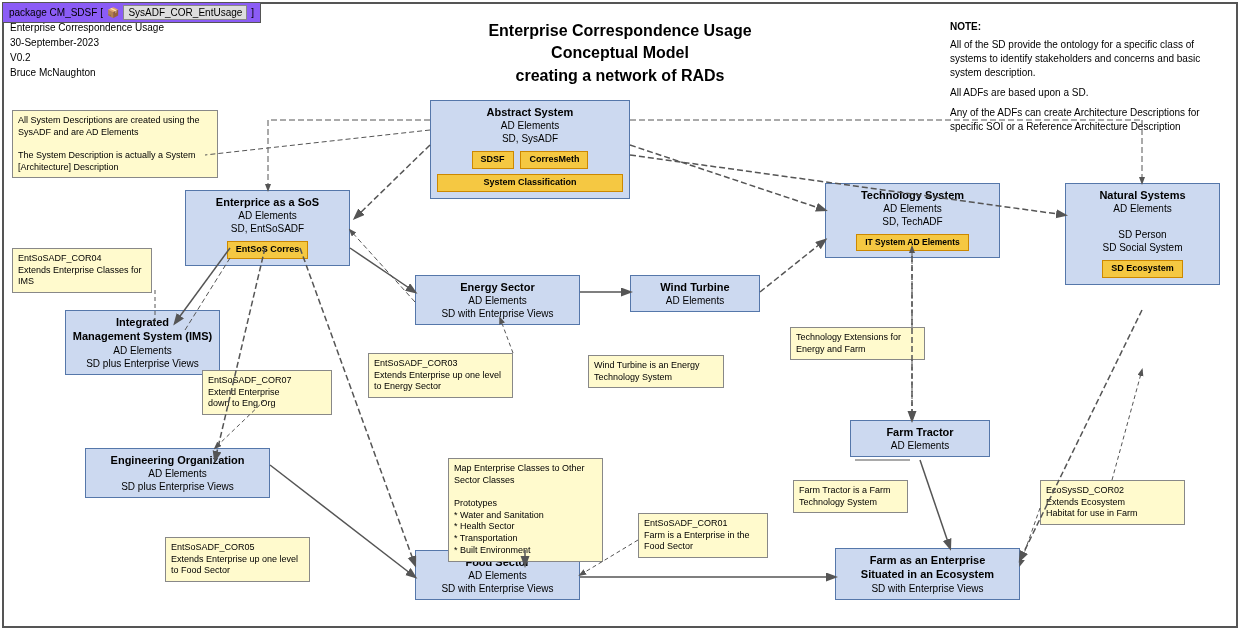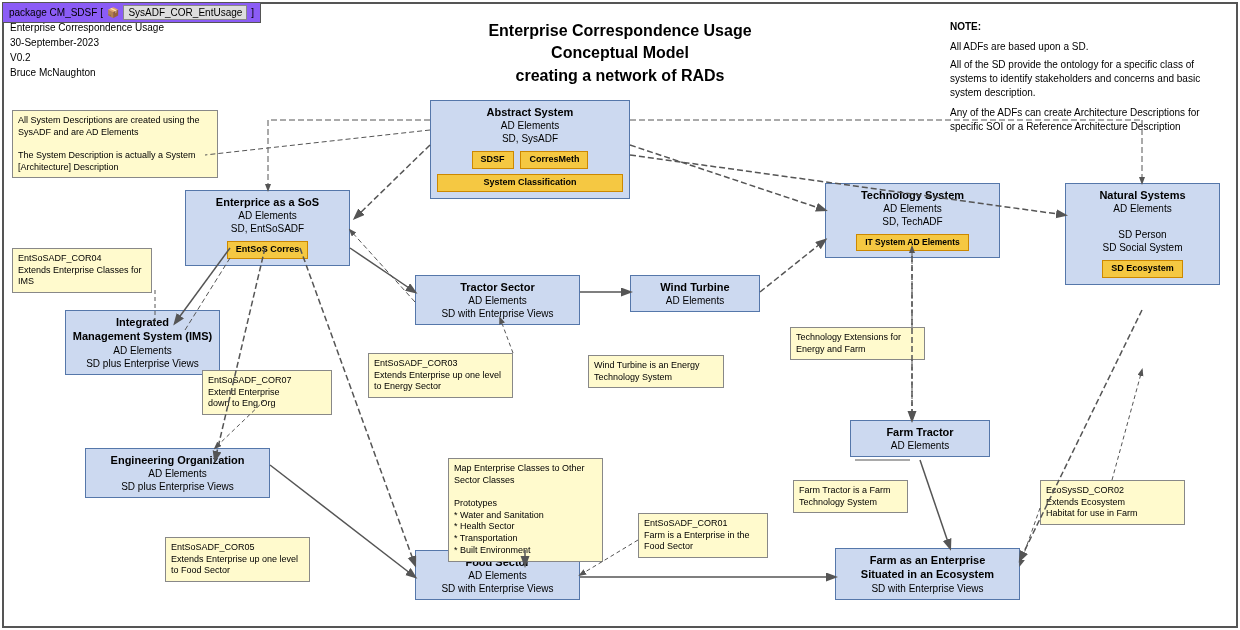--- a/index.html
+++ b/index.html
@@ -139,22 +139,22 @@
 
 <div class="info-box">
   <div>Enterprise Correspondence Usage</div>
   <div>30-September-2023</div>
   <div>V0.2</div>
   <div>Bruce McNaughton</div>
 </div>
 
 <div class="note-box">
   <div style="font-weight:bold;">NOTE:</div>
+  <div style="margin-top:4px;">All of the SD provide the ontology for a specific class of systems to identify stakeholders and concerns and basic system description.</div>
   <div style="margin-top:6px;">All ADFs are based upon a SD.</div>
-  <div style="margin-top:4px;">All of the SD provide the ontology for a specific class of systems to identify stakeholders and concerns and basic system description.</div>
   <div style="margin-top:6px;">Any of the ADFs can create Architecture Descriptions for specific SOI or a Reference Architecture Description</div>
 </div>
 
 <div class="box" style="left:430px; top:100px; width:200px;">
   <strong>Abstract System</strong><br>
   <span>AD Elements</span><br>
   <span>SD, SysADF</span><br>
   <div style="margin-top:4px;">
     <span class="inner-box-orange">SDSF</span>
     <span class="inner-box-orange">CorresMeth</span>
@@ -187,21 +187,21 @@
   <span>AD Elements</span><br>
   <br>
   <span>SD Person</span><br>
   <span>SD Social System</span><br>
   <div style="margin-top:4px;">
     <span class="inner-box-orange">SD Ecosystem</span>
   </div>
 </div>
 
 <div class="box" style="left:415px; top:275px; width:165px;">
-  <strong>Tractor Sector</strong><br>
+  <strong>Energy Sector</strong><br>
   <span>AD Elements</span><br>
   <span>SD with Enterprise Views</span>
 </div>
 
 <div class="box" style="left:630px; top:275px; width:130px;">
   <strong>Wind Turbine</strong><br>
   <span>AD Elements</span>
 </div>
 
 <div class="box" style="left:65px; top:310px; width:155px;">

